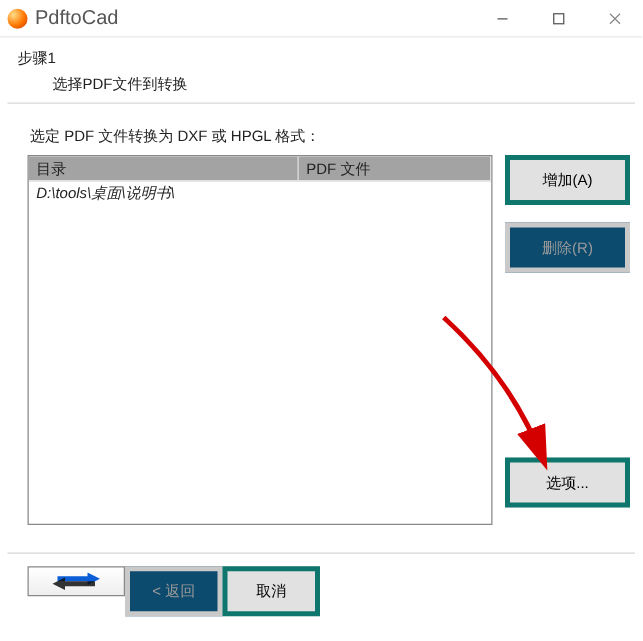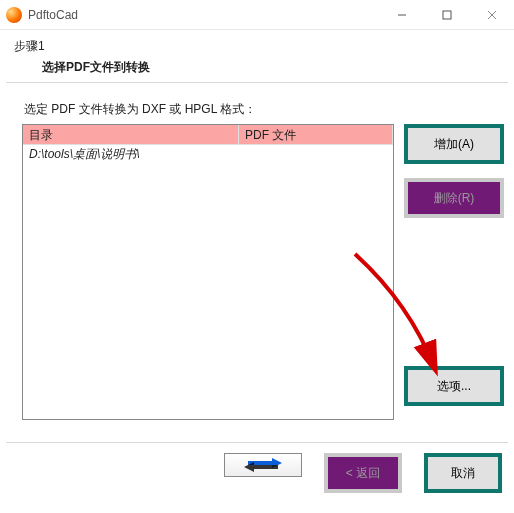--- a/index.html
+++ b/index.html
@@ -1,51 +1,51 @@
 <!DOCTYPE html>
 <html><head>
 <meta charset="utf-8">
 <style>
   * { box-sizing: border-box; margin: 0; padding: 0; font-family: "Segoe UI", Tahoma, sans-serif; font-size: 12px; }
   body { background: #fff; width: 514px; height: 513px; overflow: hidden; }
 
   .titlebar { height: 30px; background: #fff; border-bottom: 1px solid #e8e8e8; display: flex; align-items: center; padding-left: 6px; }
   .titlebar .app-icon { width: 16px; height: 16px; border-radius: 50%; background: radial-gradient(circle at 30% 30%, #ffdd88, #ff7700 55%, #cc3300); margin-right: 6px; }
-  .titlebar .title { flex: 1; color: #555; font-size: 12px; }
+  .titlebar .title { flex: 1; color: #555; font-size: 16px; }
   .titlebar .winbtns { display: flex; height: 100%; }
   .titlebar .winbtn { width: 45px; display: flex; align-items: center; justify-content: center; color: #666; }
   .titlebar .winbtn svg { width: 10px; height: 10px; stroke: #555; stroke-width: 1; fill: none; }
   .titlebar .winbtn.close svg { stroke: #888; }
 
   .step-area { padding: 8px 12px 6px 14px; color: #222; }
   .step-label { margin-bottom: 4px; }
-  .step-desc { padding-left: 28px; font-weight: bold; }
+  .step-desc { padding-left: 28px; }
 
   .step-divider { border-top: 1px solid #d8d8d8; margin: 0 6px 10px 6px; }
 
   .content { padding: 0 10px; }
   .prompt { margin: 18px 0 6px 14px; color: #222; }
 
   .main-row { display: flex; }
   .listbox-wrap { flex: 1; border: 1px solid #888; background: #fff; height: 296px; overflow: hidden; margin-left: 12px; }
-  .list-header { display: flex; background: #fca5a5; border-bottom: 1px solid #e0e0e0; height: 20px; }
+  .list-header { display: flex; background: #a3a3a3; border-bottom: 1px solid #e0e0e0; height: 20px; }
   .list-header .col { padding: 2px 6px; border-right: 1px solid #e0e0e0; color: #222; }
   .col-dir { width: 216px; }
   .col-file { flex: 1; }
   .list-body { }
   .list-row { display: flex; height: 18px; font-style: italic; }
   .list-row .cell { padding: 1px 6px; white-space: nowrap; overflow: hidden; text-overflow: ellipsis; color: #222; }
 
   .side-btns { width: 100px; margin-left: 10px; display: flex; flex-direction: column; }
   .btn { height: 40px; border: 4px solid #0f766e; background: #e1e1e1; color: #000; display: flex; align-items: center; justify-content: center; cursor: default; }
-  .btn.disabled { color: #9a9a9a; border-color: #c9c9c9; background: #701a75; }
+  .btn.disabled { color: #9a9a9a; border-color: #c9c9c9; background: #0c4a6e; }
   .side-btns .btn { margin-bottom: 14px; }
 
   .footer-divider { border-top: 1px solid #d8d8d8; margin: 22px 6px 10px 6px; }
-  .footer { display: flex; justify-content: flex-end; padding: 0 12px 0 22px; gap: 22px; }
+  .footer { display: flex; justify-content: flex-start; padding: 0 12px 0 22px; }
   .footer .btn { width: 78px; }
   .convert-btn { width: 78px; height: 24px; border: 1px solid #888; background: linear-gradient(#fff,#eee); display: flex; align-items: center; justify-content: center; }
 
   .arrow-annot { position: absolute; left: 340px; top: 244px; pointer-events: none; }
 </style>
 </head>
 <body>
 
 <div class="titlebar">
   <div class="app-icon"></div>

